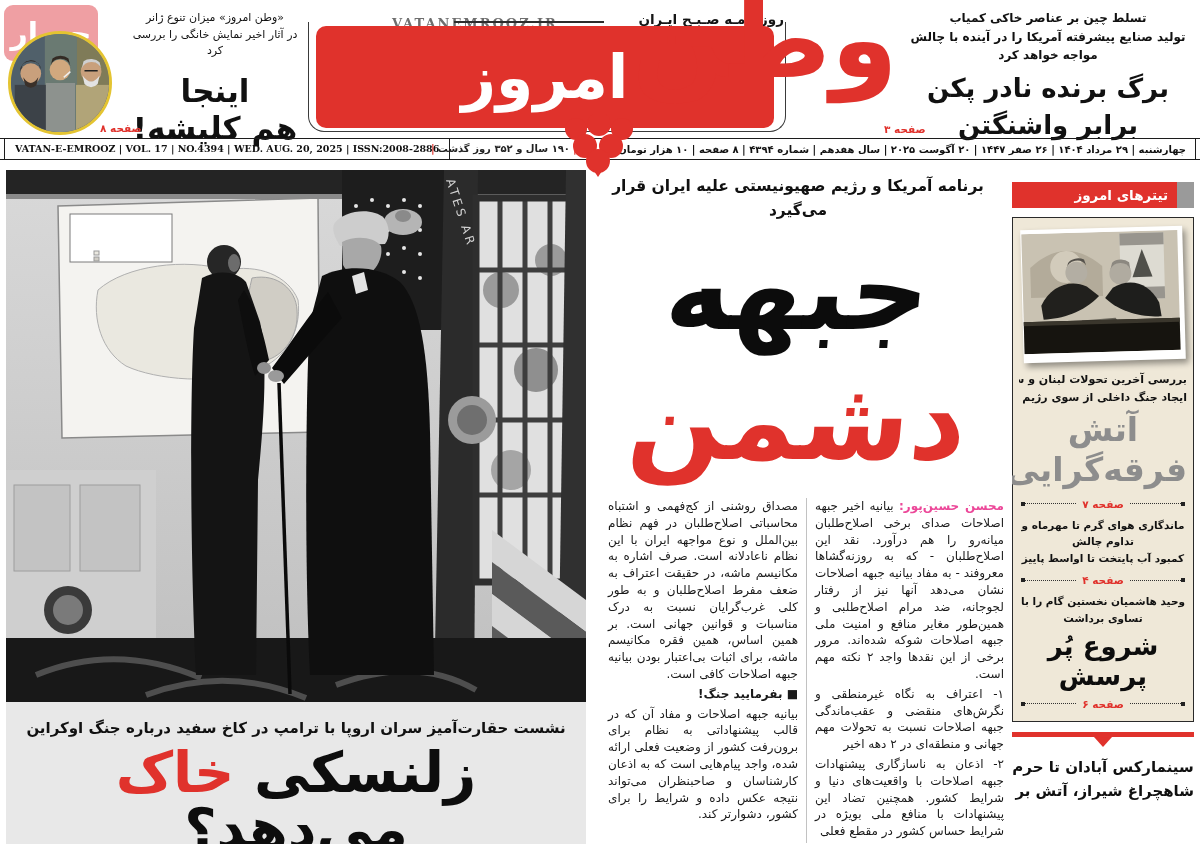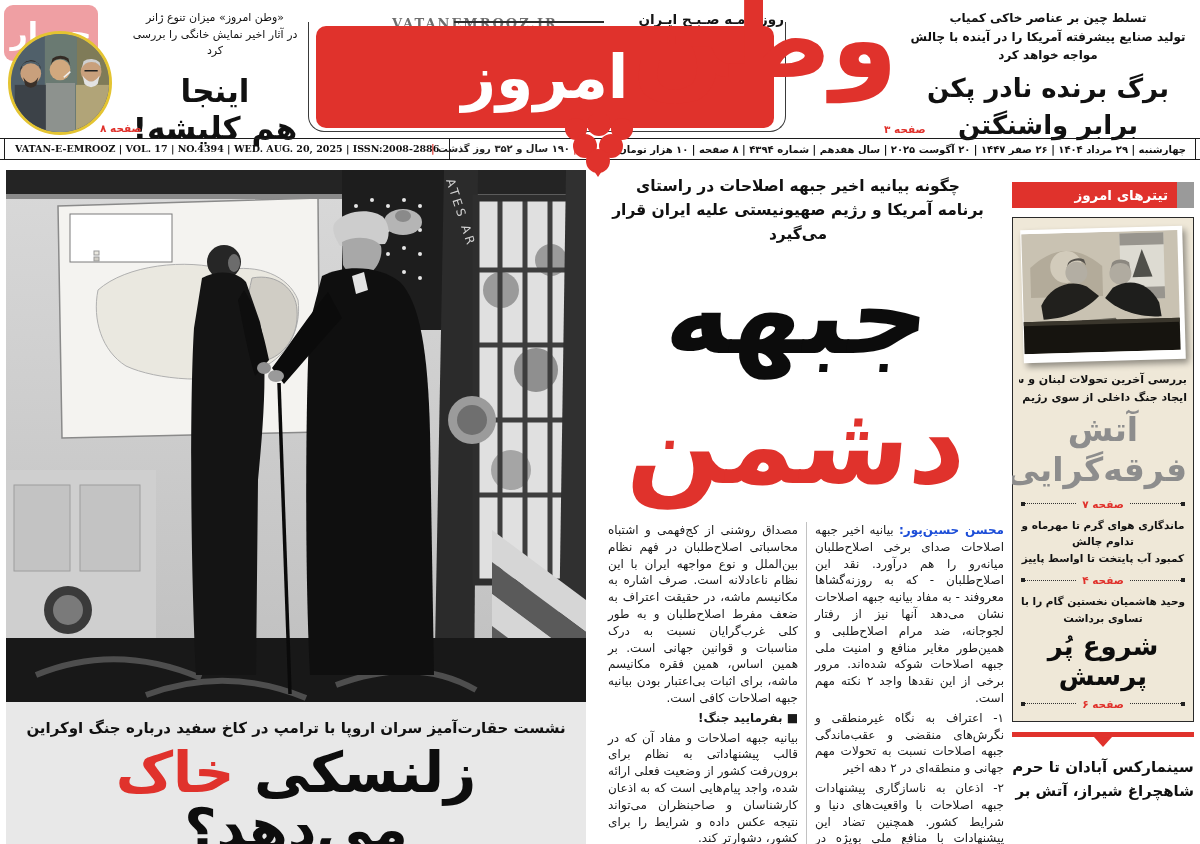--- a/index.html
+++ b/index.html
@@ -63,21 +63,21 @@
   .lead { left:592px; top:174px; width:412px; text-align:center; }
   .lead-kicker { font-size:15.5px; font-weight:bold; line-height:1.55; }
   .lead-h { font-size:110px; font-weight:900; line-height:1; transform:skewX(-5deg); }
   .lead-h.black { margin-top:14px; color:#0c0c0c; }
   .lead-h.red { margin-top:20px; color:#e0322c; }
   .lead-cols { display:flex; margin-top:22px; text-align:justify; }
   .col { width:198px; font-size:12px; line-height:1.4; color:#1a1a1a; }
   .col.c1 { padding-left:8px; border-left:1px solid #c2c2c2; }
   .col.c2 { padding-right:8px; }
   .col p { margin-bottom:3px; text-align:justify; }
-  .col .byline { color:#1d4ed8; font-weight:bold; }
+  .col .byline { color:#ec4899; font-weight:bold; }
   .col .sub { font-weight:bold; margin:3px 0; }
 
   
   .sidebar { left:1012px; top:182px; width:182px; overflow:hidden; }
   .side-header { height:26px; background:#e0322c; color:#fff; font-size:13.5px; font-weight:bold;
     line-height:26px; padding-right:26px; position:relative; }
   .side-header .sq { position:absolute; right:0; top:0; width:17px; height:26px; background:#9a9a9a; }
   .beige-box { margin-top:9px; background:#efe8d8; border:1px solid #2a2a2a; padding:8px 6px 4px; }
   .polaroid { background:#fff; padding:4px 4px 9px; box-shadow:3px 4px 6px rgba(0,0,0,.4);
     transform:rotate(-1.6deg); margin:2px 3px 10px; }
@@ -292,21 +292,20 @@
       </g>
     </svg>
   </div>
 
   <div class="abs gray-panel">
     <div class="photo-kicker">نشست حقارت‌آمیز سران اروپا با ترامپ در کاخ سفید درباره جنگ اوکراین</div>
     <div class="photo-headline"><span>زلنسکی </span><span class="red">خاک</span><span> می‌دهد؟</span></div>
   </div>
 
   <div class="abs lead">
-    <div class="lead-kicker">چگونه بیانیه اخیر جبهه اصلاحات در راستای</div>
     <div class="lead-kicker">برنامه آمریکا و رژیم صهیونیستی علیه ایران قرار می‌گیرد</div>
     <div class="lead-h black">جبهه</div>
     <div class="lead-h red">دشمن</div>
     <div class="lead-cols">
       <div class="col c1">
         <p><span class="byline">محسن حسین‌پور:</span><span> بیانیه اخیر جبهه اصلاحات صدای برخی اصلاح‌طلبان میانه‌رو را هم درآورد. نقد این اصلاح‌طلبان - که به روزنه‌گشاها معروفند - به مفاد بیانیه جبهه اصلاحات نشان می‌دهد آنها نیز از رفتار لجوجانه، ضد مرام اصلاح‌طلبی و همین‌طور مغایر منافع و امنیت ملی جبهه اصلاحات شوکه شده‌اند. مرور برخی از این نقدها واجد ۲ نکته مهم است.</span></p>
         <p>۱- اعتراف به نگاه غیرمنطقی و نگرش‌های منقضی و عقب‌ماندگی جبهه اصلاحات نسبت به تحولات مهم جهانی و منطقه‌ای در ۲ دهه اخیر</p>
         <p>۲- اذعان به ناسازگاری پیشنهادات جبهه اصلاحات با واقعیت‌های دنیا و شرایط کشور. همچنین تضاد این پیشنهادات با منافع ملی بویژه در شرایط حساس کشور در مقطع فعلی</p>
 
       </div>

